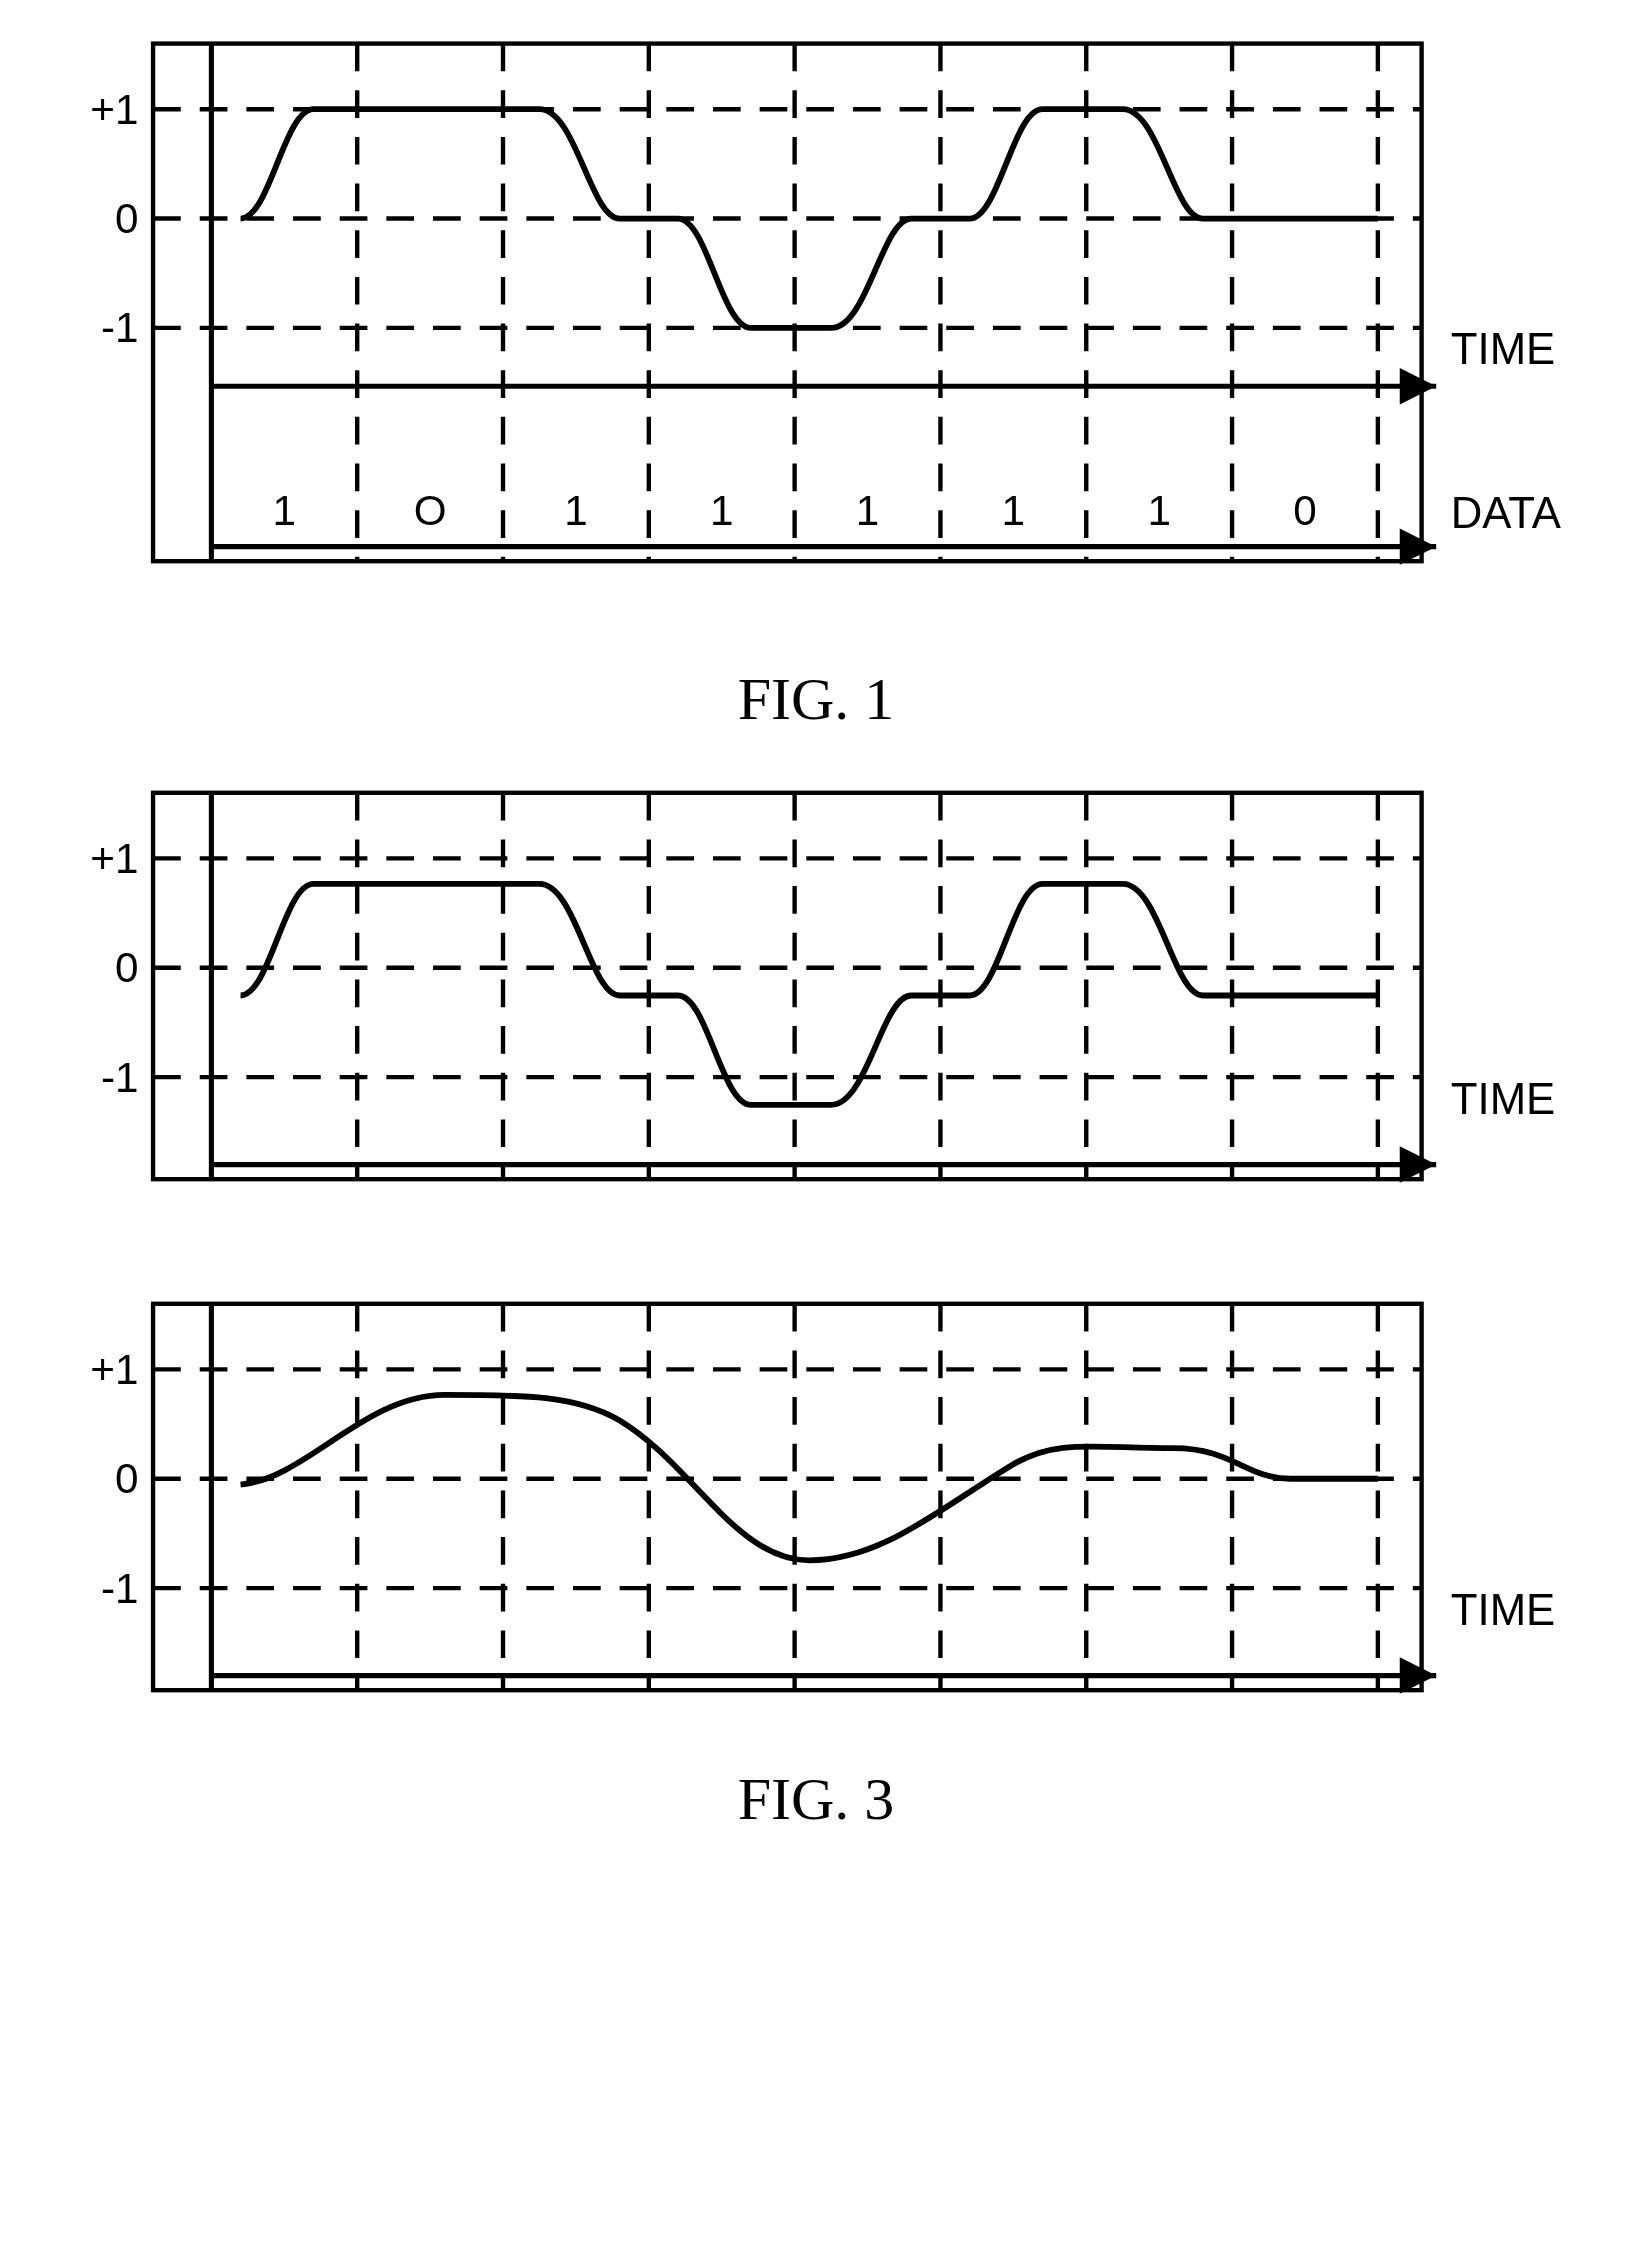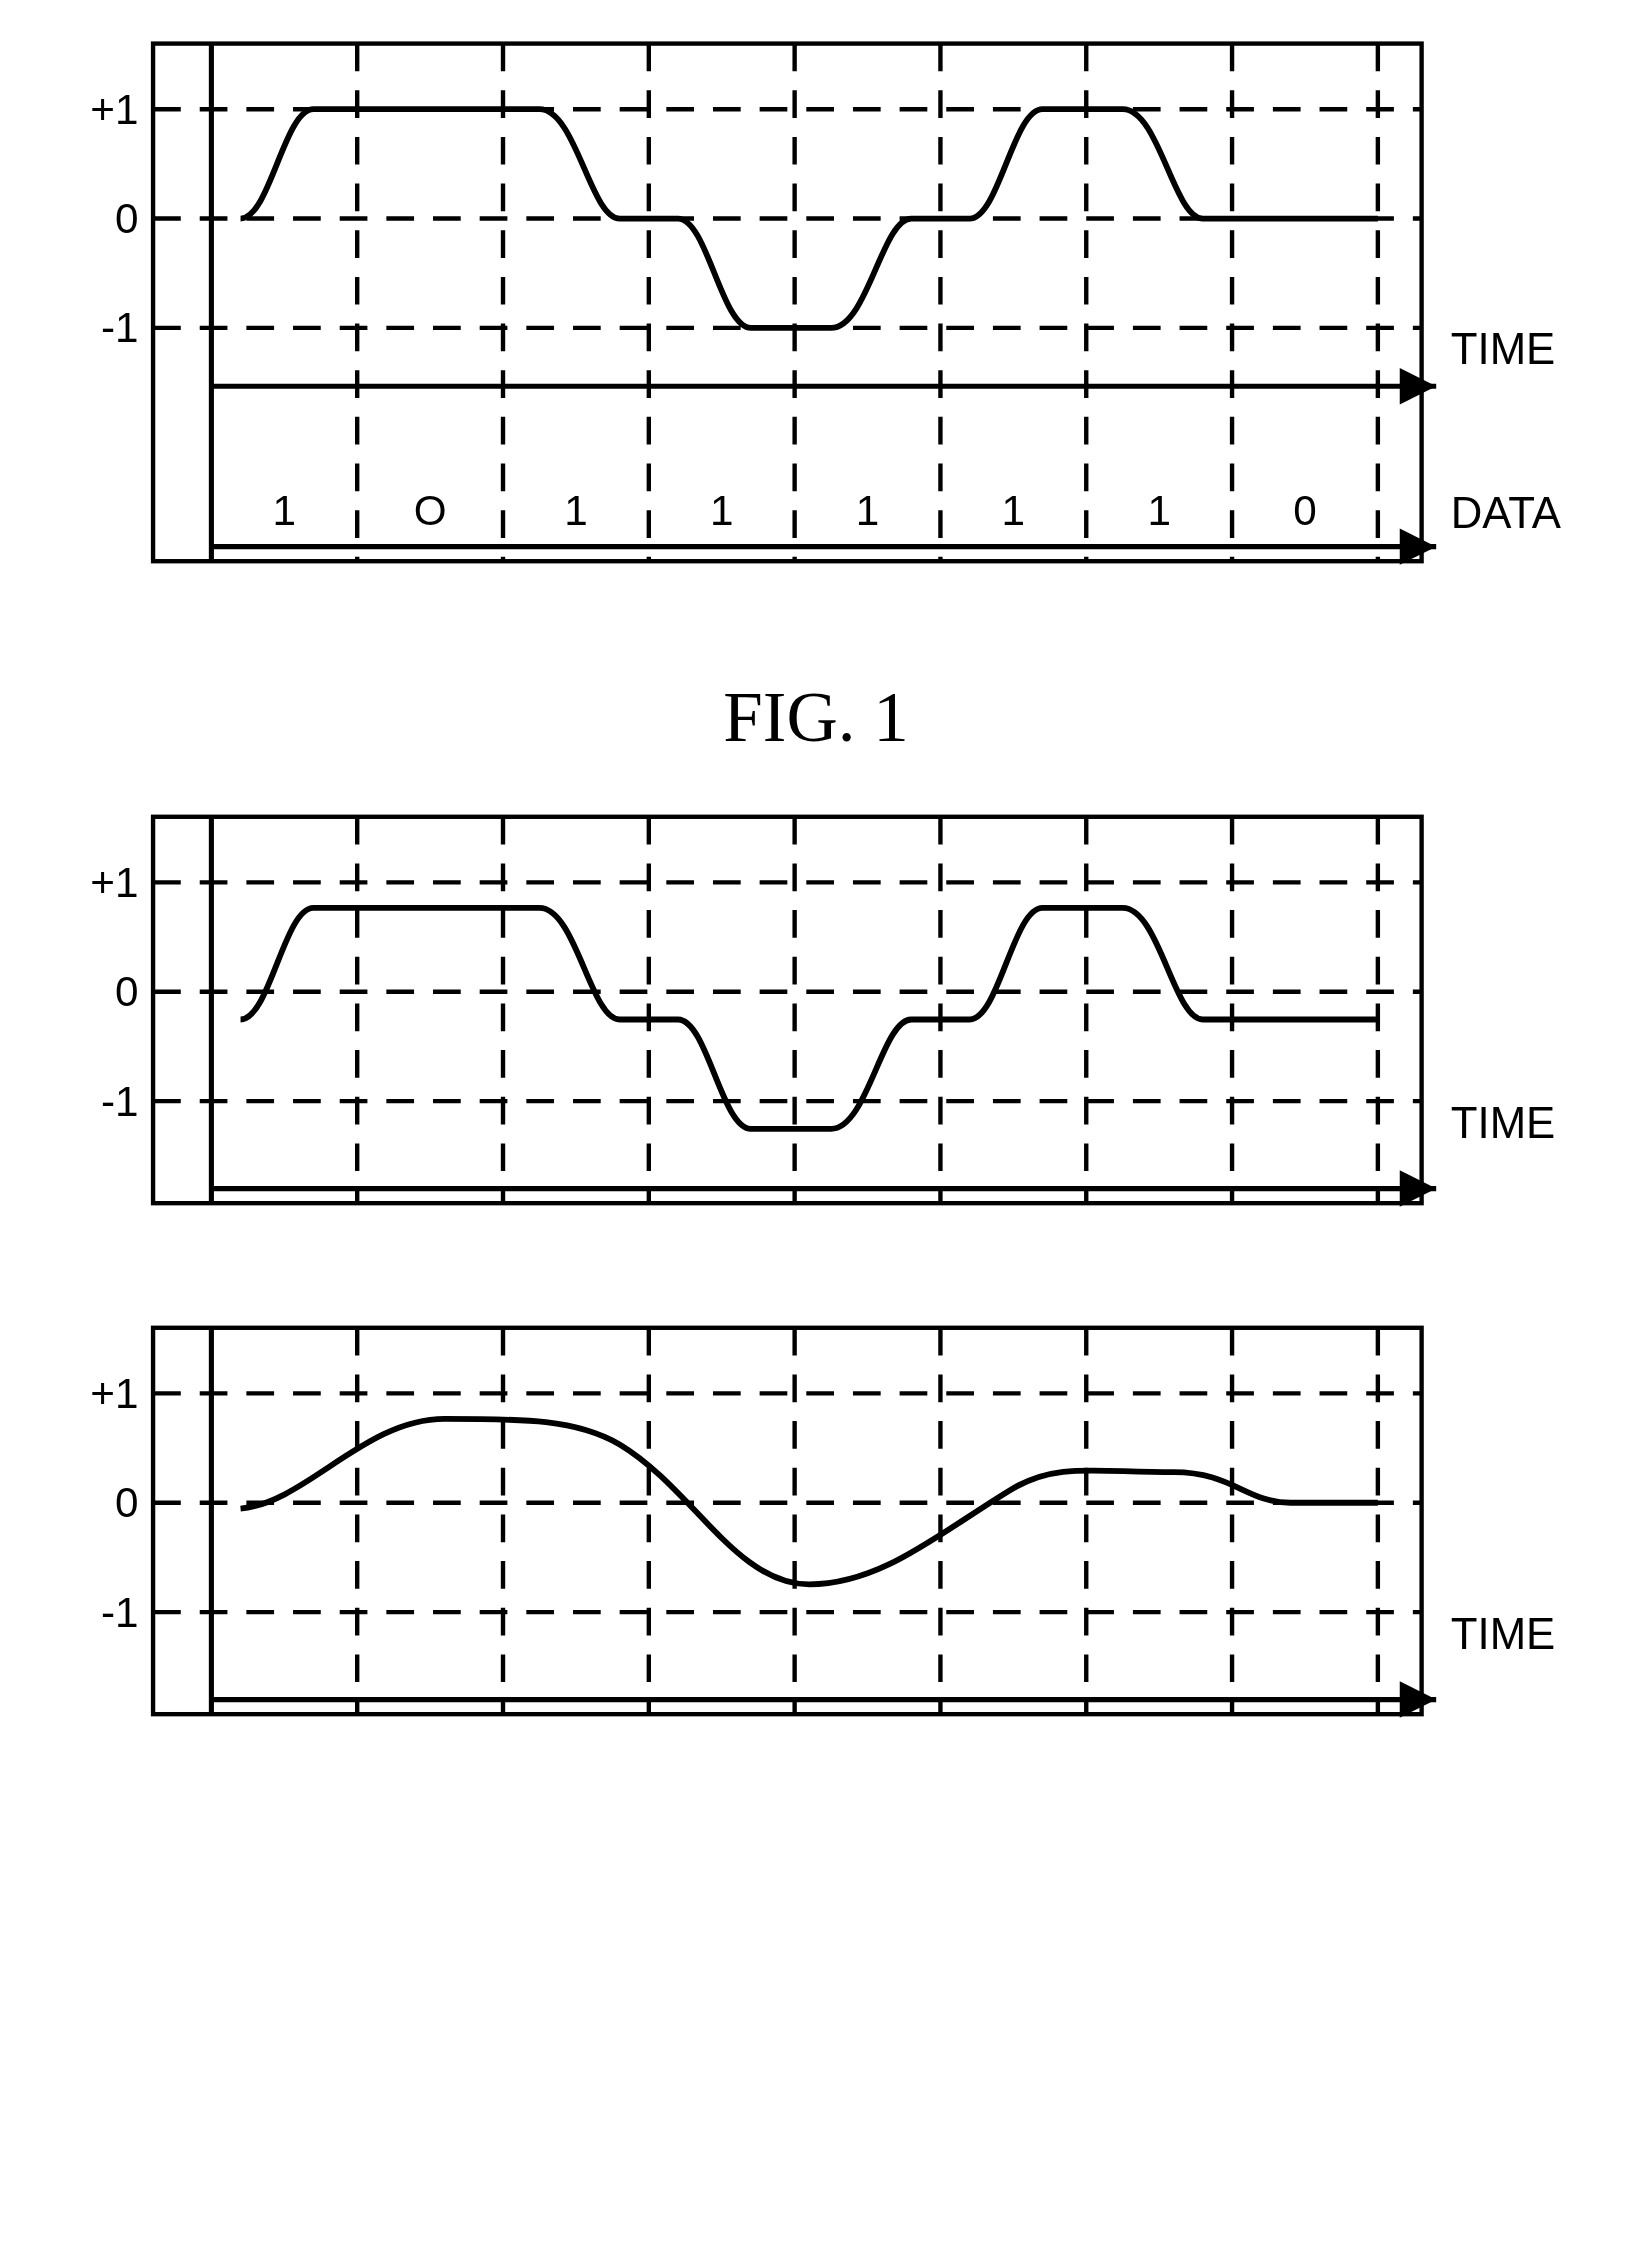--- a/index.html
+++ b/index.html
@@ -10,23 +10,23 @@
   }
   .page {
     width: 1531px;
     margin: 0 auto;
   }
   .figure-block {
     margin-bottom: 44px;
   }
   .caption {
     text-align: center;
-    font-size: 71px;
+    font-size: 60px;
     font-family: 'Times New Roman', serif;
-    margin-top: 21px;
+    margin-top: 9px;
   }
   svg {
     display: block;
   }
   .axis-label {
     font-family: Arial, Helvetica, sans-serif;
     font-size: 60px;
     font-weight: 400;
   }
   .tick-label {
@@ -140,16 +140,17 @@
   <polygon points="1900,530 1850,505 1850,555" fill="#000"></polygon>
 
   <path d="M 260 268 C 350 260, 430 145, 540 145 C 650 145, 720 145, 780 180 C 880 240, 940 372, 1040 372 C 1140 372, 1220 300, 1320 240 C 1380 205, 1430 218, 1540 218 C 1620 218, 1640 260, 1700 260 L 1820 260" fill="none" stroke="#000" stroke-width="8"></path>
 
   <text x="120" y="130" text-anchor="end" class="tick-label">+1</text>
   <text x="120" y="280" text-anchor="end" class="tick-label">0</text>
   <text x="120" y="430" text-anchor="end" class="tick-label">-1</text>
 
   <text x="1920" y="460" class="axis-label">TIME</text>
 </svg>
+<div class="caption">FIG. 3</div>
 </div>
 
 </div>
 
 
 </body></html>

